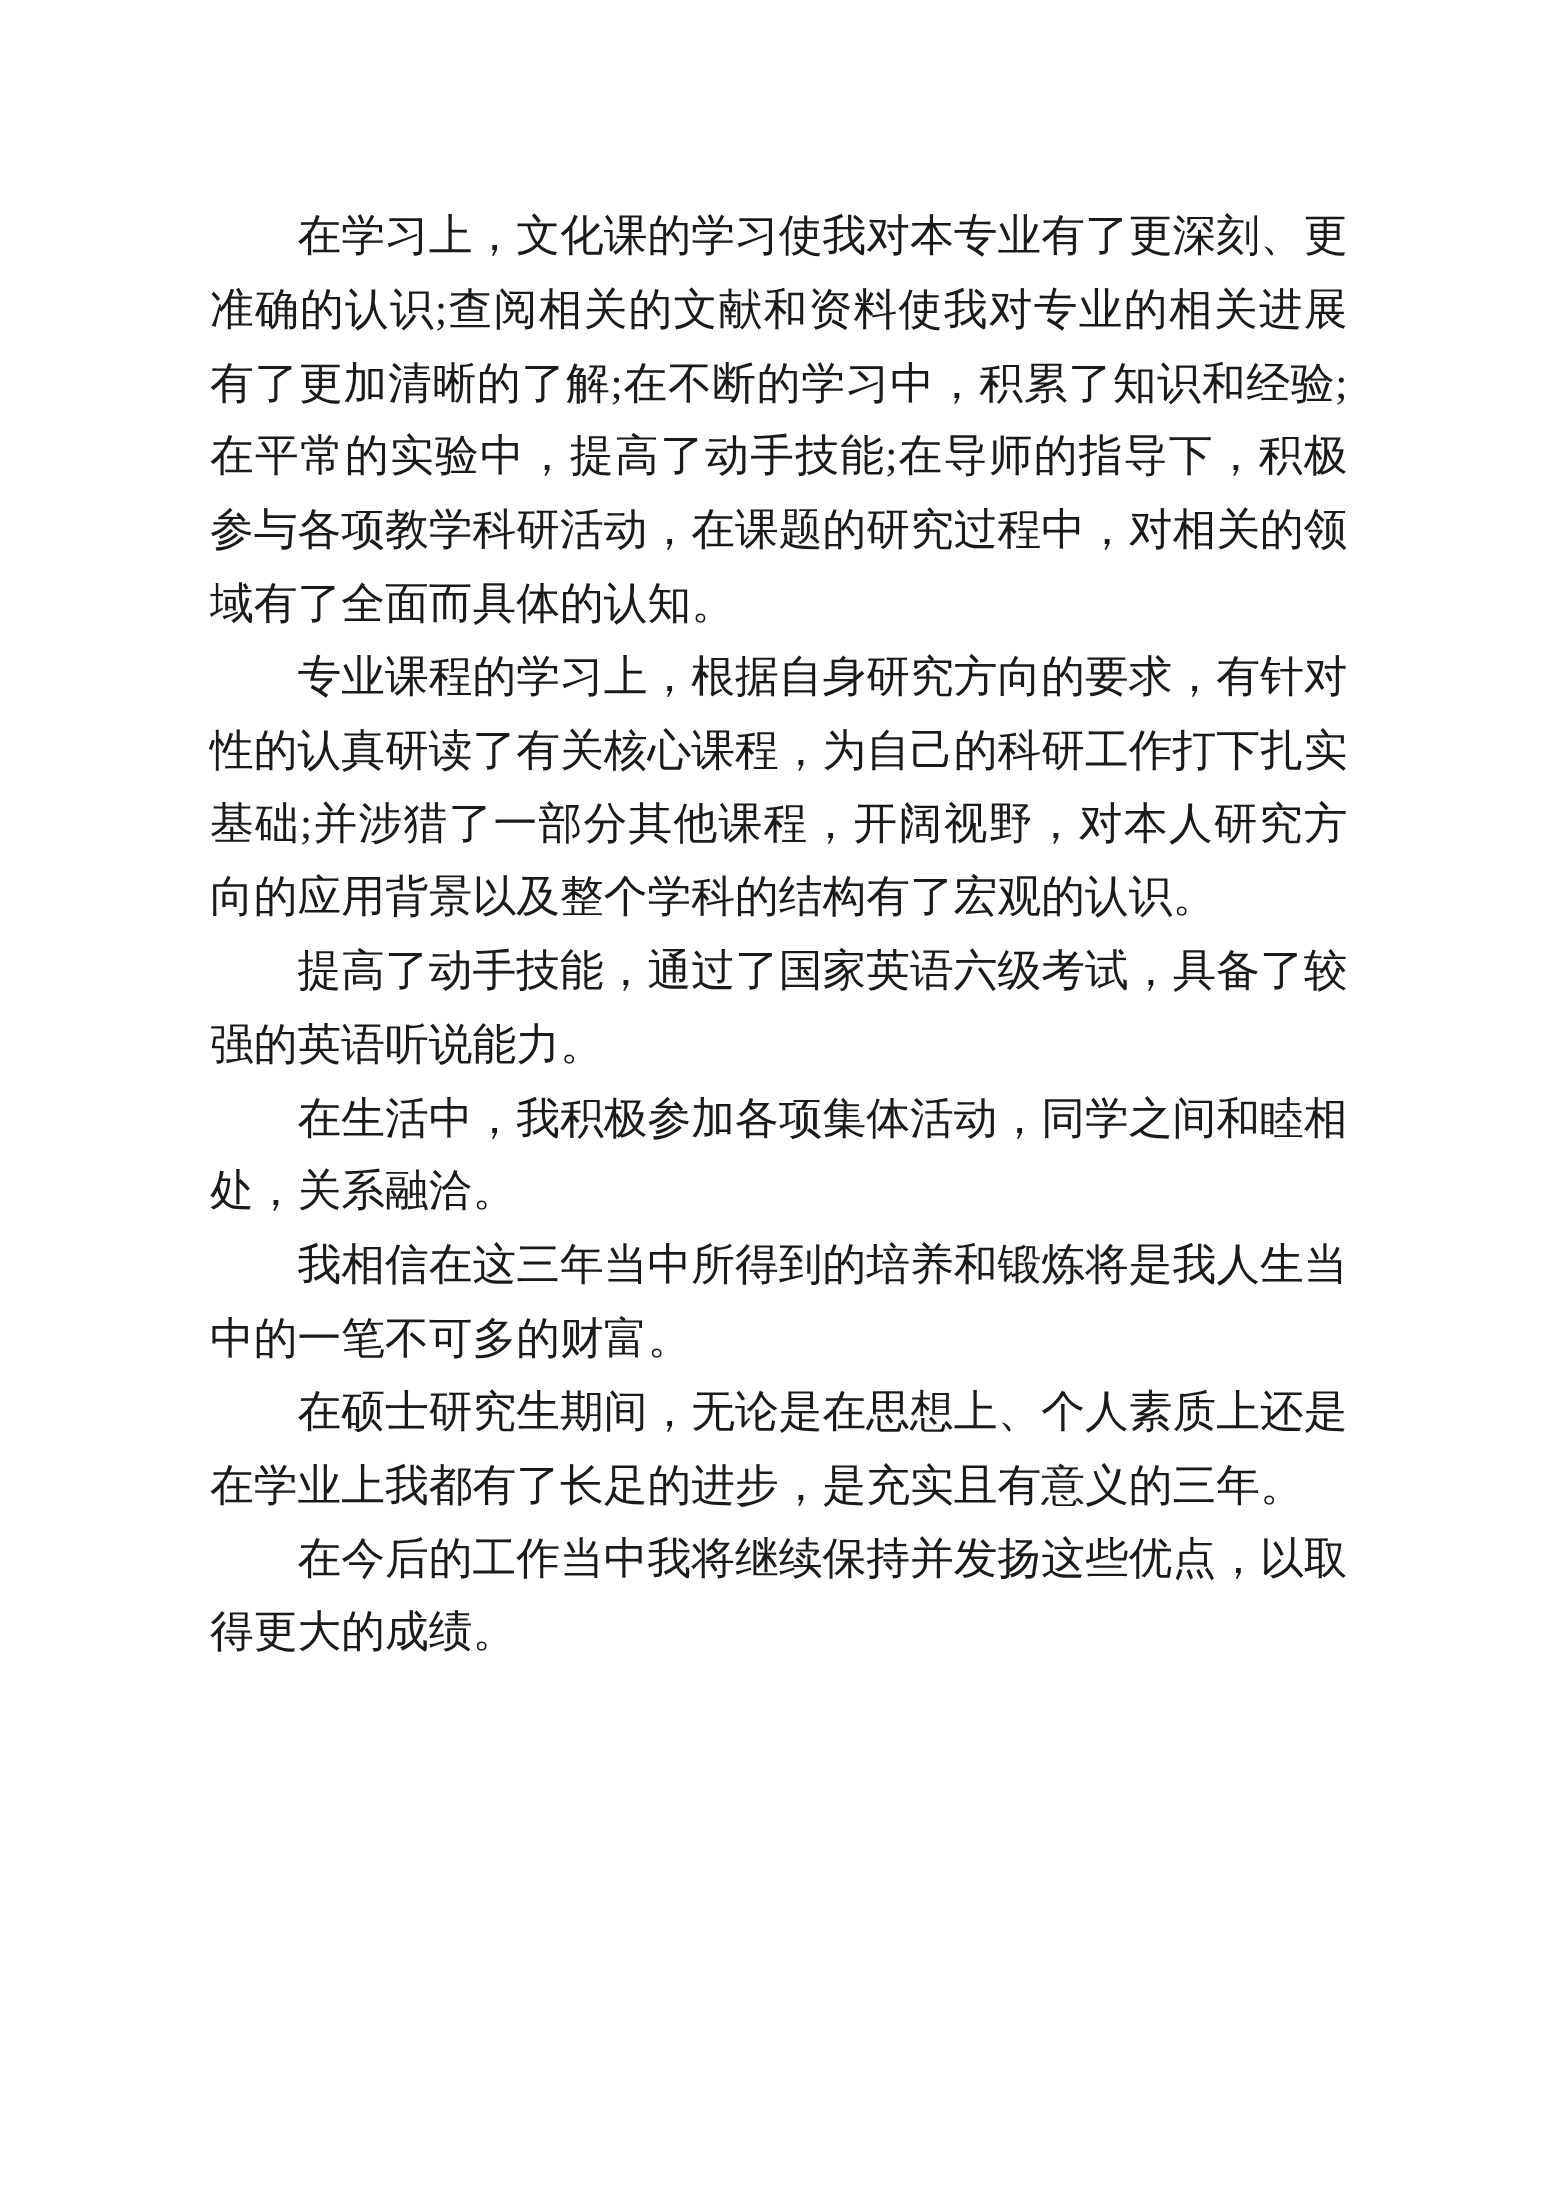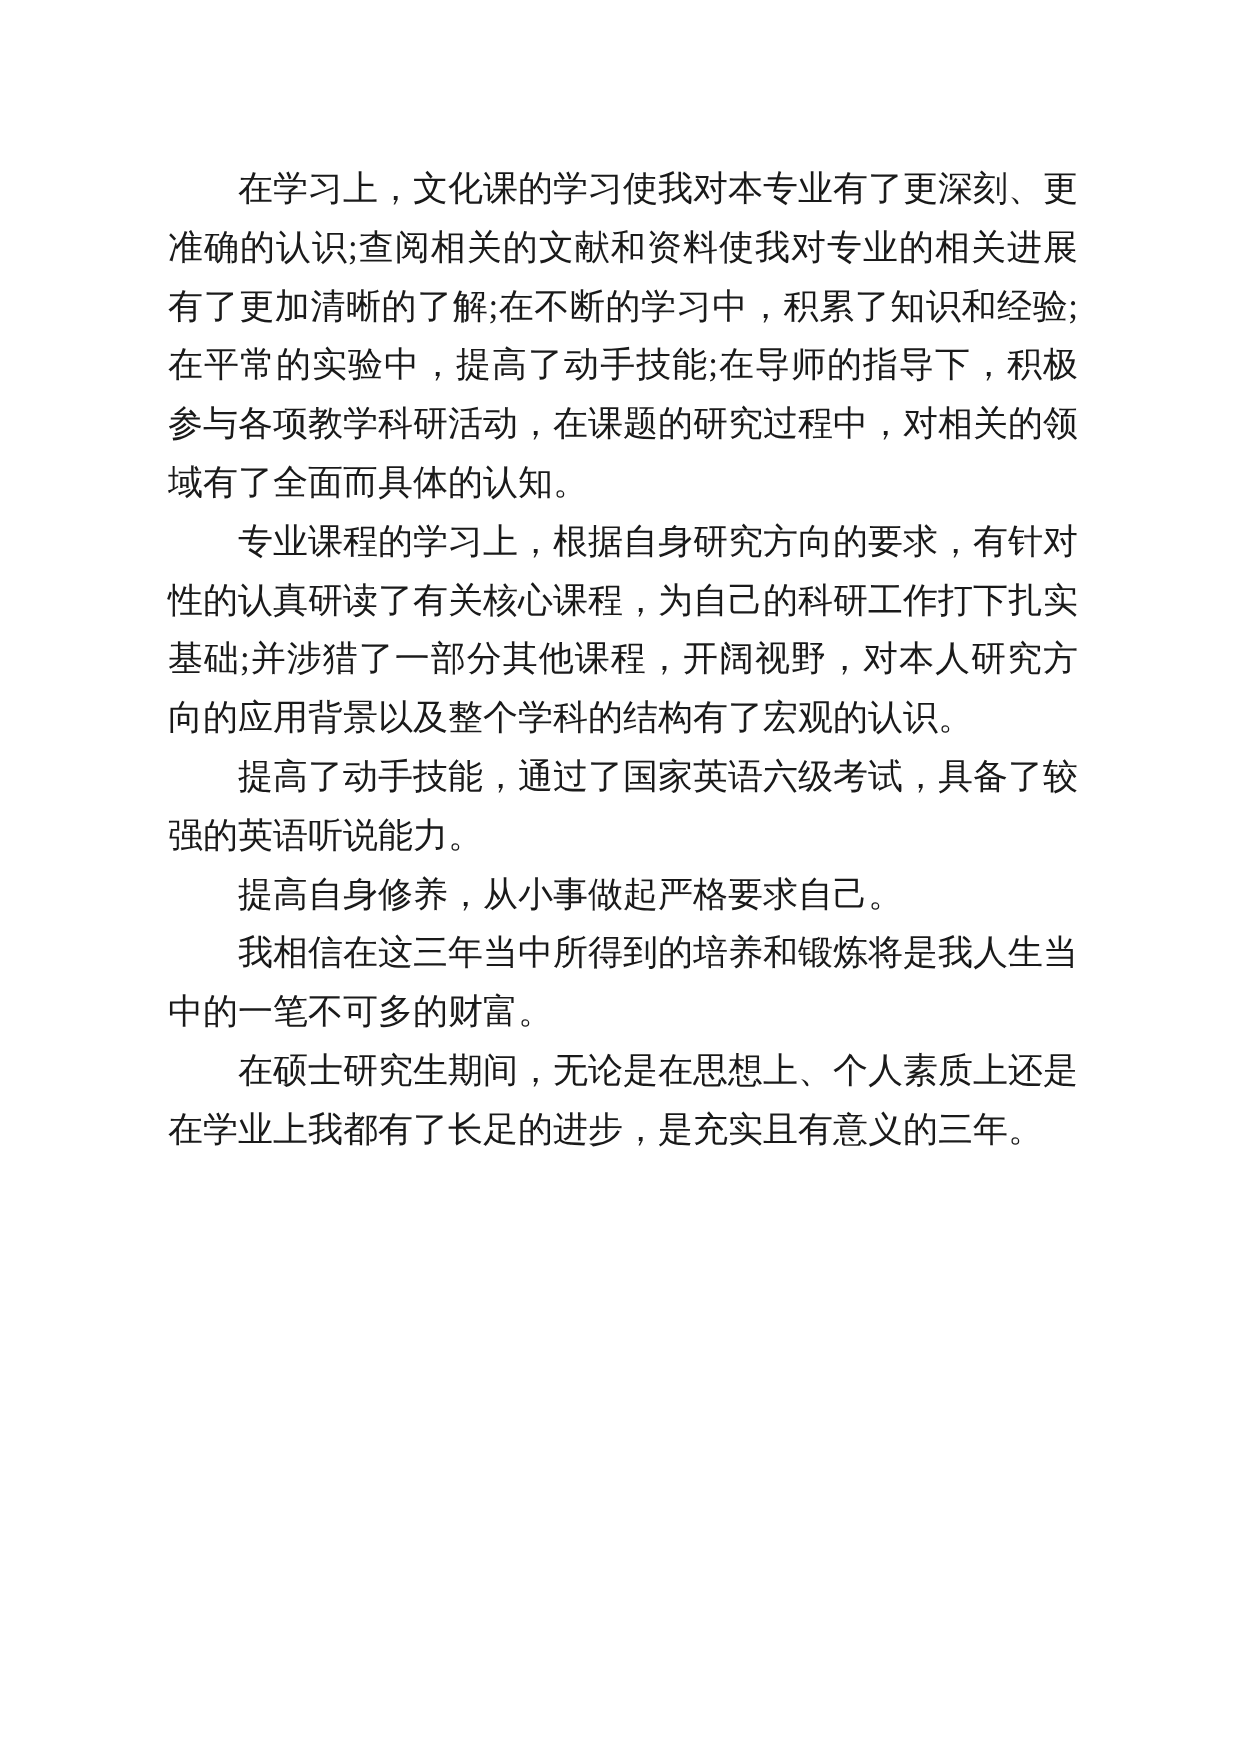--- a/index.html
+++ b/index.html
@@ -36,17 +36,18 @@
   }
 </style>
 </head>
 <body>
 
 <div class="page">
   <div class="text-block">
     <p>在学习上，文化课的学习使我对本专业有了更深刻、更准确的认识;查阅相关的文献和资料使我对专业的相关进展有了更加清晰的了解;在不断的学习中，积累了知识和经验;在平常的实验中，提高了动手技能;在导师的指导下，积极参与各项教学科研活动，在课题的研究过程中，对相关的领域有了全面而具体的认知。</p>
     <p>专业课程的学习上，根据自身研究方向的要求，有针对性的认真研读了有关核心课程，为自己的科研工作打下扎实基础;并涉猎了一部分其他课程，开阔视野，对本人研究方向的应用背景以及整个学科的结构有了宏观的认识。</p>
     <p>提高了动手技能，通过了国家英语六级考试，具备了较强的英语听说能力。</p>
-    <p>提高自身修养，从小事做起严格要求自己。</p>
+    <p>在生活中，我积极参加各项集体活动，同学之间和睦相处，关系融洽。</p>
     <p>我相信在这三年当中所得到的培养和锻炼将是我人生当中的一笔不可多的财富。</p>
     <p>在硕士研究生期间，无论是在思想上、个人素质上还是在学业上我都有了长足的进步，是充实且有意义的三年。</p>
+    <p>在今后的工作当中我将继续保持并发扬这些优点，以取得更大的成绩。</p>
   </div>
 </div>
 
 </body></html>

